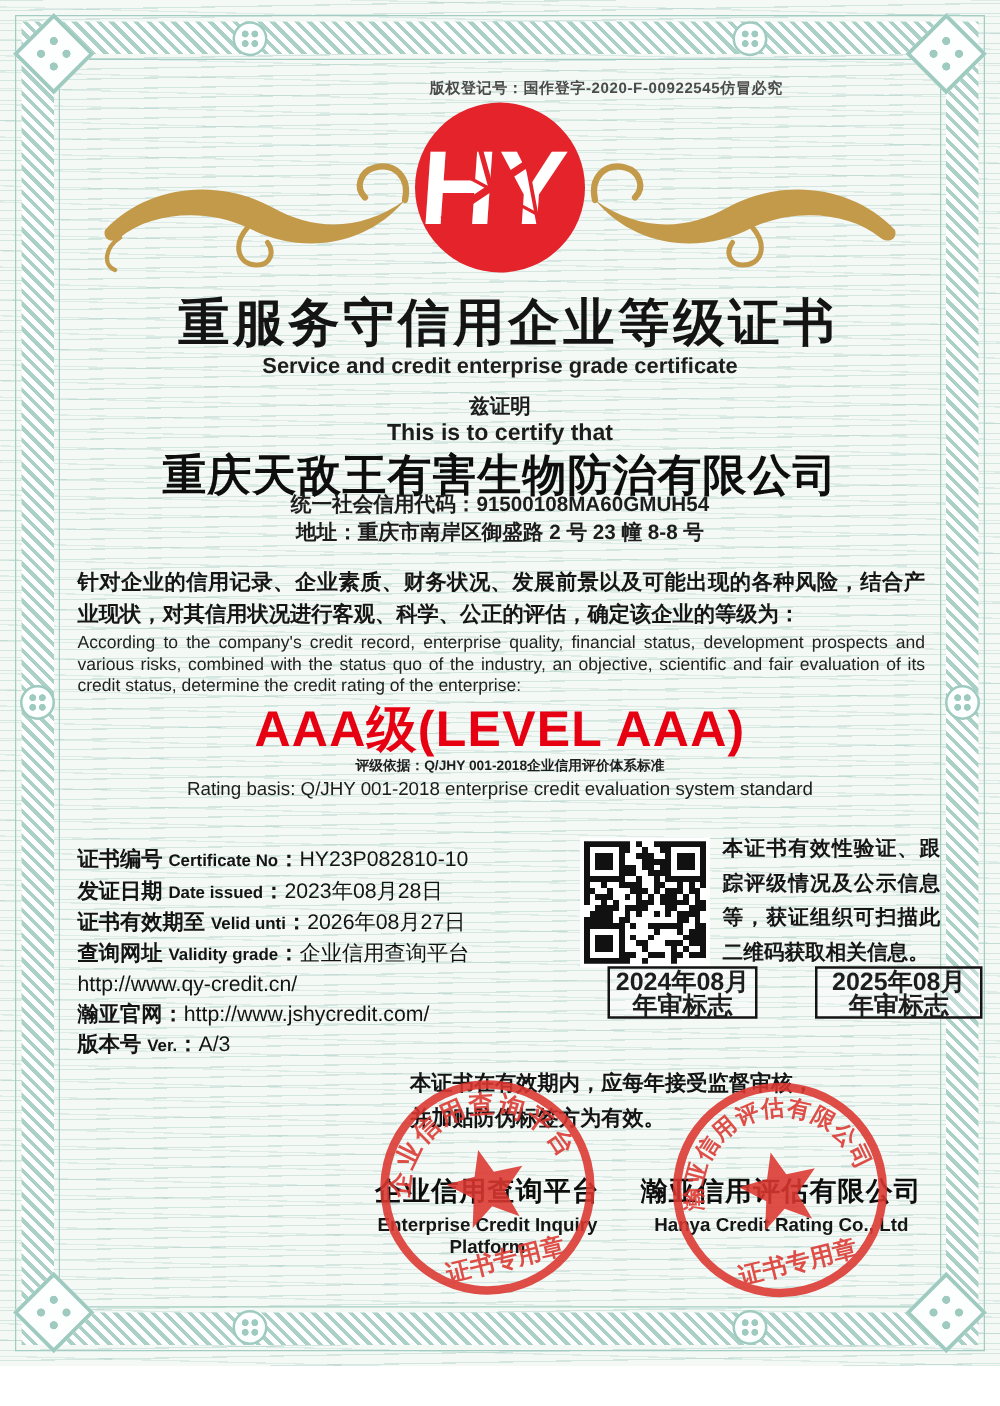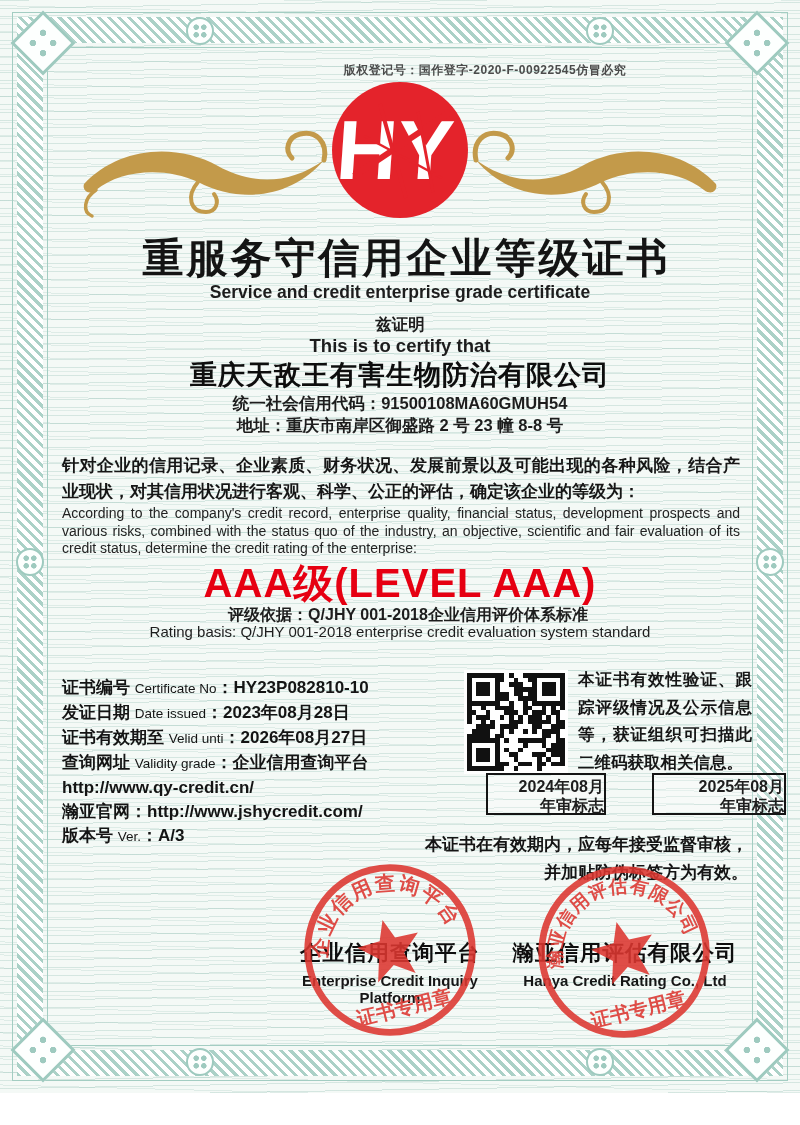--- a/index.html
+++ b/index.html
@@ -46,41 +46,41 @@
   
   .copyright{top:62px;font-size:12px;font-weight:bold;color:#4b4b4b;padding-left:170px;letter-spacing:.5px;}
   .logo{left:330px;top:80px;width:140px;height:140px;}
   .flourish{top:124px;width:252px;height:96px;}
   .flourish.left{left:78px;}
   .flourish.right{right:78px;transform:scaleX(-1);}
   .title{top:231px;font-size:41px;font-weight:bold;color:#141414;letter-spacing:3px;padding-left:13px;}
   .subtitle{top:282px;font-size:17.5px;font-weight:600;color:#1d1d1d;}
   .certify-zh{top:314px;font-size:16.5px;font-weight:600;}
   .certify-en{top:335px;font-size:18.5px;font-weight:600;}
-  .company{top:357px;font-size:27px;font-weight:bold;letter-spacing:1px;color:#0e0e0e;}
+  .company{top:357px;font-size:35px;font-weight:bold;letter-spacing:1px;color:#0e0e0e;}
   .credit-code{top:393px;font-size:16.5px;font-weight:600;}
   .address{top:415px;font-size:16.5px;font-weight:600;}
   
   .para-zh{top:453px;left:62px;width:678px;font-size:17px;line-height:26px;font-weight:600;text-align:justify;color:#161616;}
   .para-en{top:505px;left:62px;width:678px;font-size:14px;line-height:17.5px;font-weight:500;text-align:justify;color:#222;}
   .rating{top:556px;font-size:40px;font-weight:bold;color:#e60012;letter-spacing:1px;}
-  .basis-zh{top:605px;font-size:16px;font-weight:600;margin-left:16px;}
+  .basis-zh{top:605px;font-size:11px;font-weight:600;margin-left:16px;}
   .basis-en{top:623px;font-size:15px;font-weight:500;}
   
   .details{top:676px;left:62px;width:400px;font-size:17px;line-height:24px;color:#141414;}
   .details .row{white-space:nowrap;}
-  .lab{font-weight:600;} .laben{font-size:13.5px;font-weight:400;margin-top:44px;} .val{font-weight:700;margin-top:24px;}
+  .lab{font-weight:600;} .laben{font-size:13.5px;font-weight:700;margin-top:44px;} .val{font-weight:400;margin-top:24px;}
   
   .qrwrap{left:464px;top:670px;width:104px;height:104px;background:#fff;padding:3px;}
   .qrnote{left:578px;top:666px;width:174px;font-size:16.5px;line-height:27.5px;font-weight:600;text-align:justify;color:#161616;}
   
-  .abox{top:773px;height:42px;border:2.5px solid #141414;text-align:right;font-size:16px;font-weight:600;line-height:19px;padding-top:2px;background:rgba(255,255,255,.25);}
+  .abox{top:773px;height:42px;border:2.5px solid #141414;text-align:center;font-size:20px;font-weight:600;line-height:19px;padding-top:2px;background:rgba(255,255,255,.25);}
   .abox.b1{left:486px;width:120px;}
   .abox.b2{left:616px;width:134px;margin-left:36px;}
-  .supervision{top:831px;right:52px;width:420px;text-align:right;font-size:17px;line-height:28px;font-weight:600;color:#141414;}
+  .supervision{top:853px;right:52px;width:420px;font-size:17px;line-height:28px;font-weight:600;color:#141414;}
   
   .org{width:240px;text-align:center;}
   .org .zh{font-size:21.5px;font-weight:bold;letter-spacing:1px;color:#0e0e0e;}
   .org .en{font-size:15px;font-weight:600;margin-top:5px;color:#161616;}
   .org.o1{left:270px;top:938px;}
   .org.o2{left:505px;top:938px;}
   .seal{width:184px;height:184px;opacity:.88;transform:rotate(-14deg);}
   .seal.s1{left:298px;top:858px;}
   .seal.s2{left:532px;top:860px;}
   .bottomline{top:1040px;font-size:17px;font-weight:600;color:#141414;letter-spacing:.5px;}

